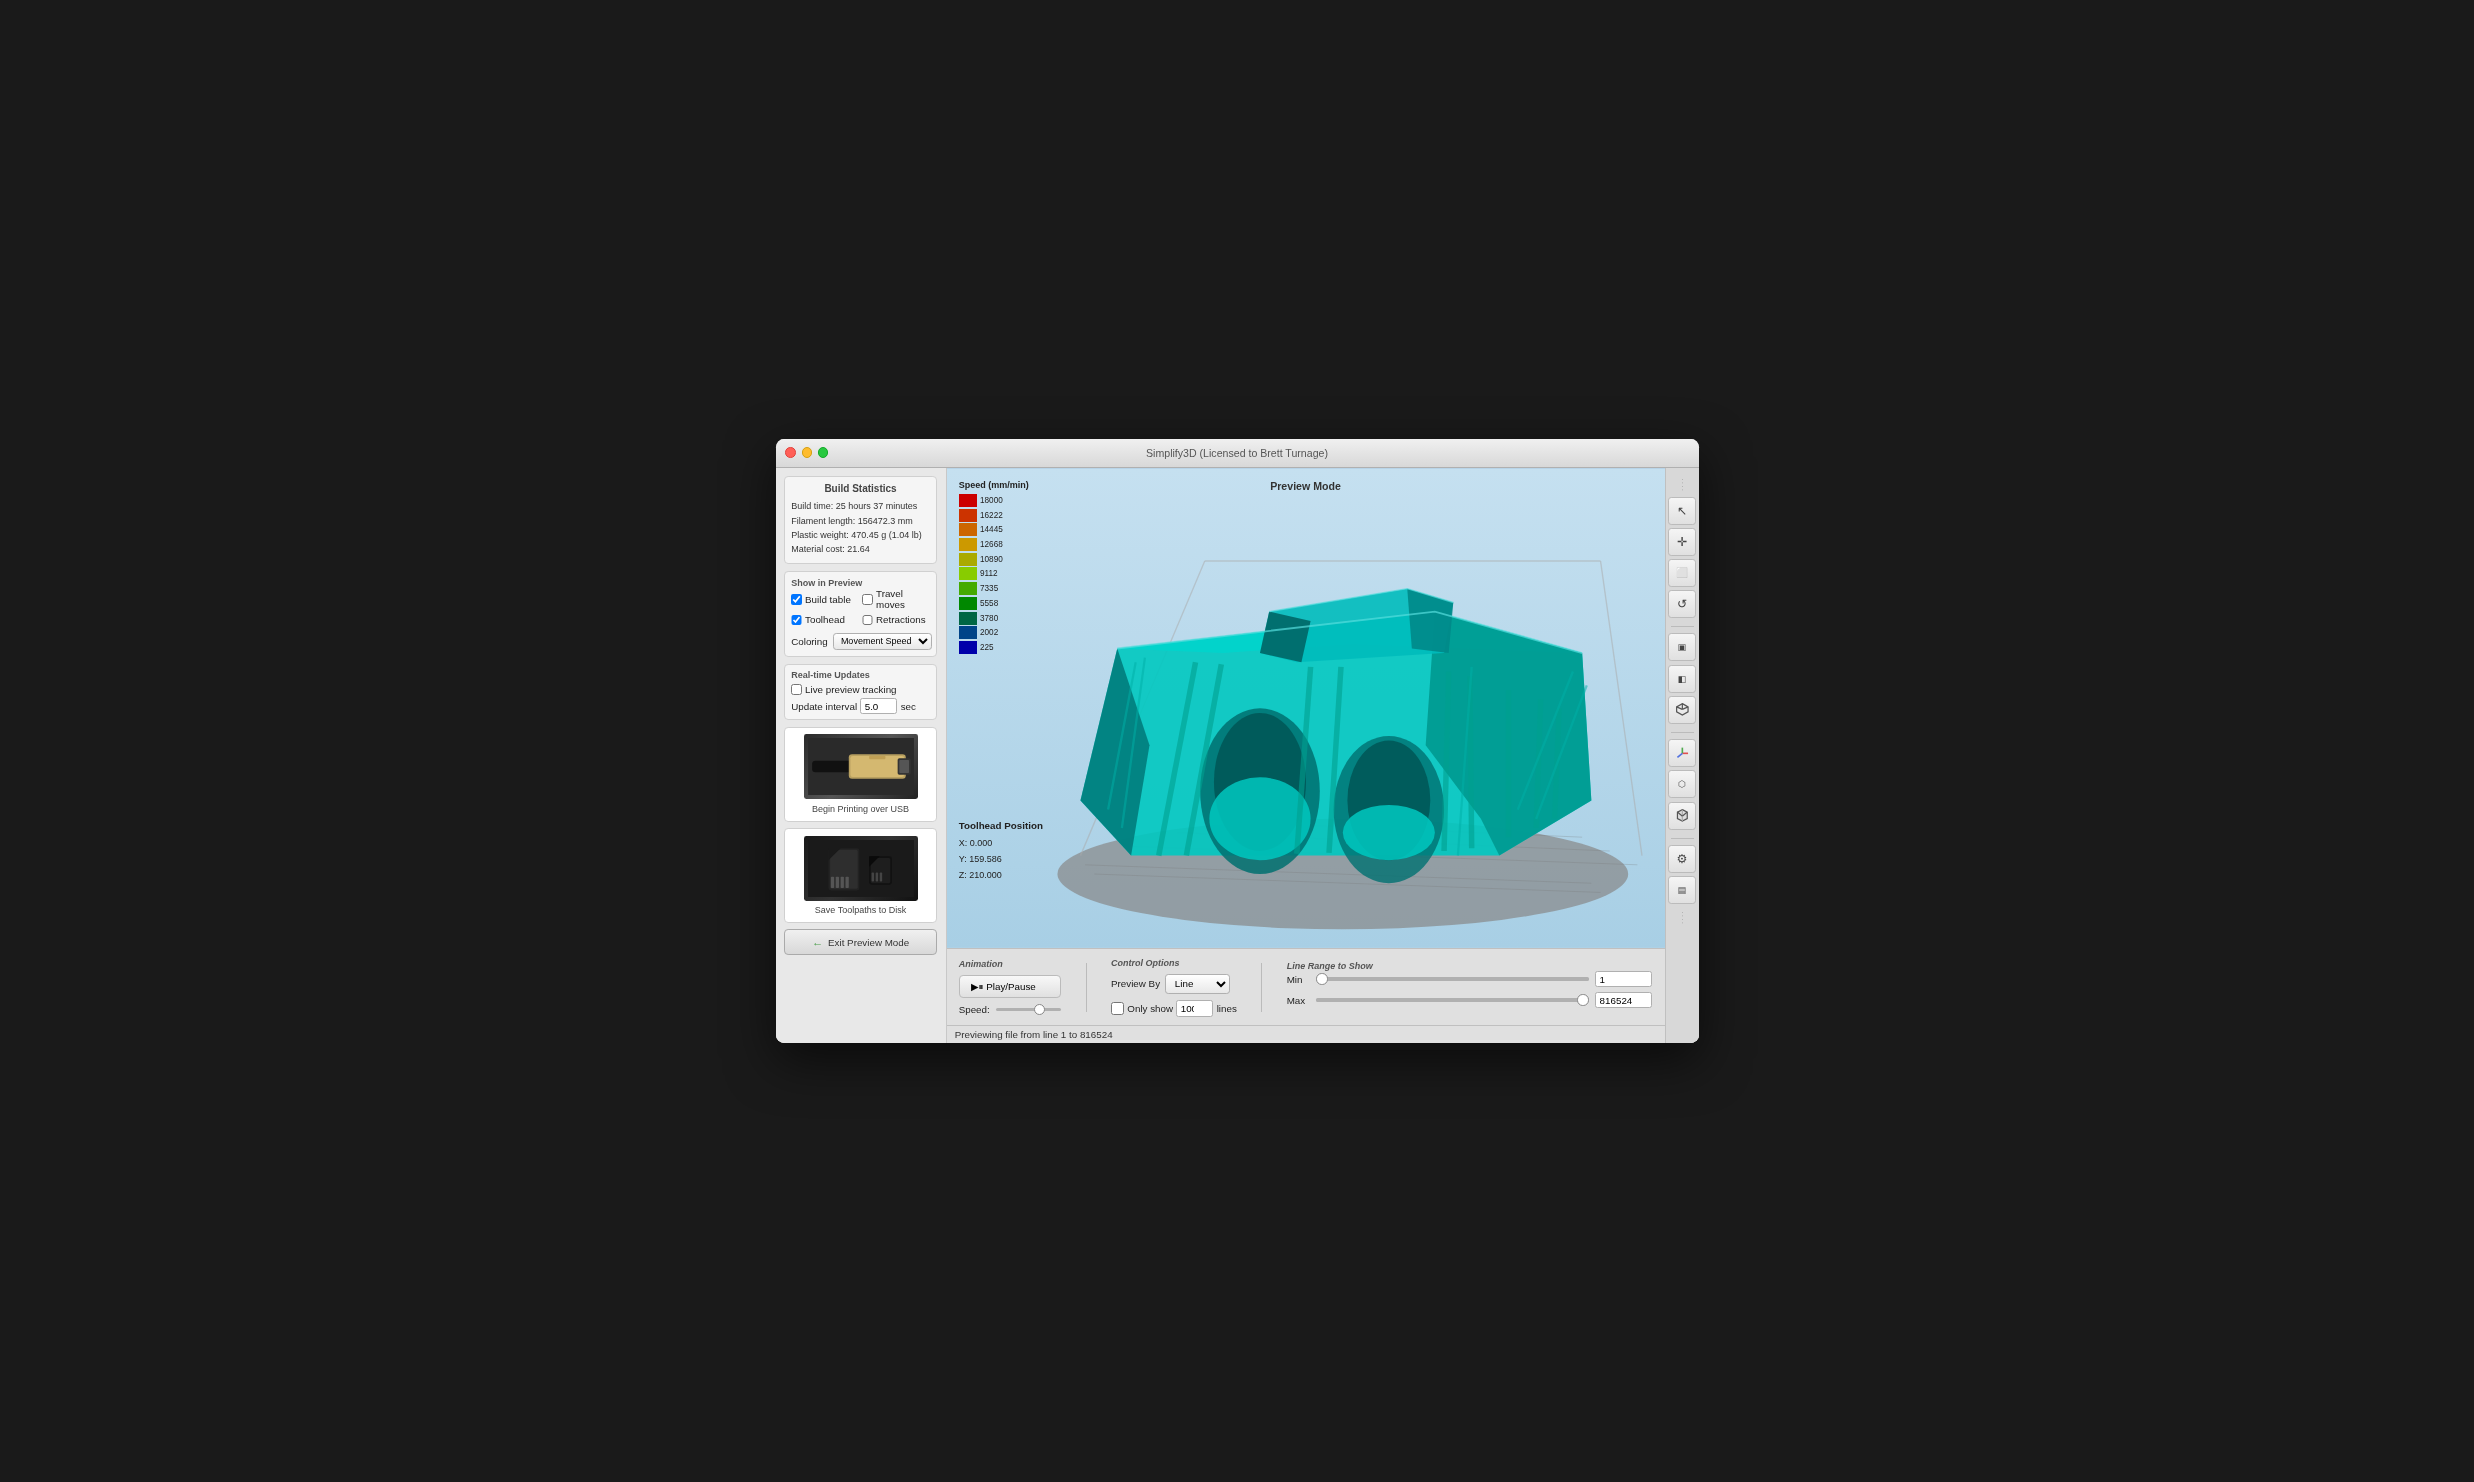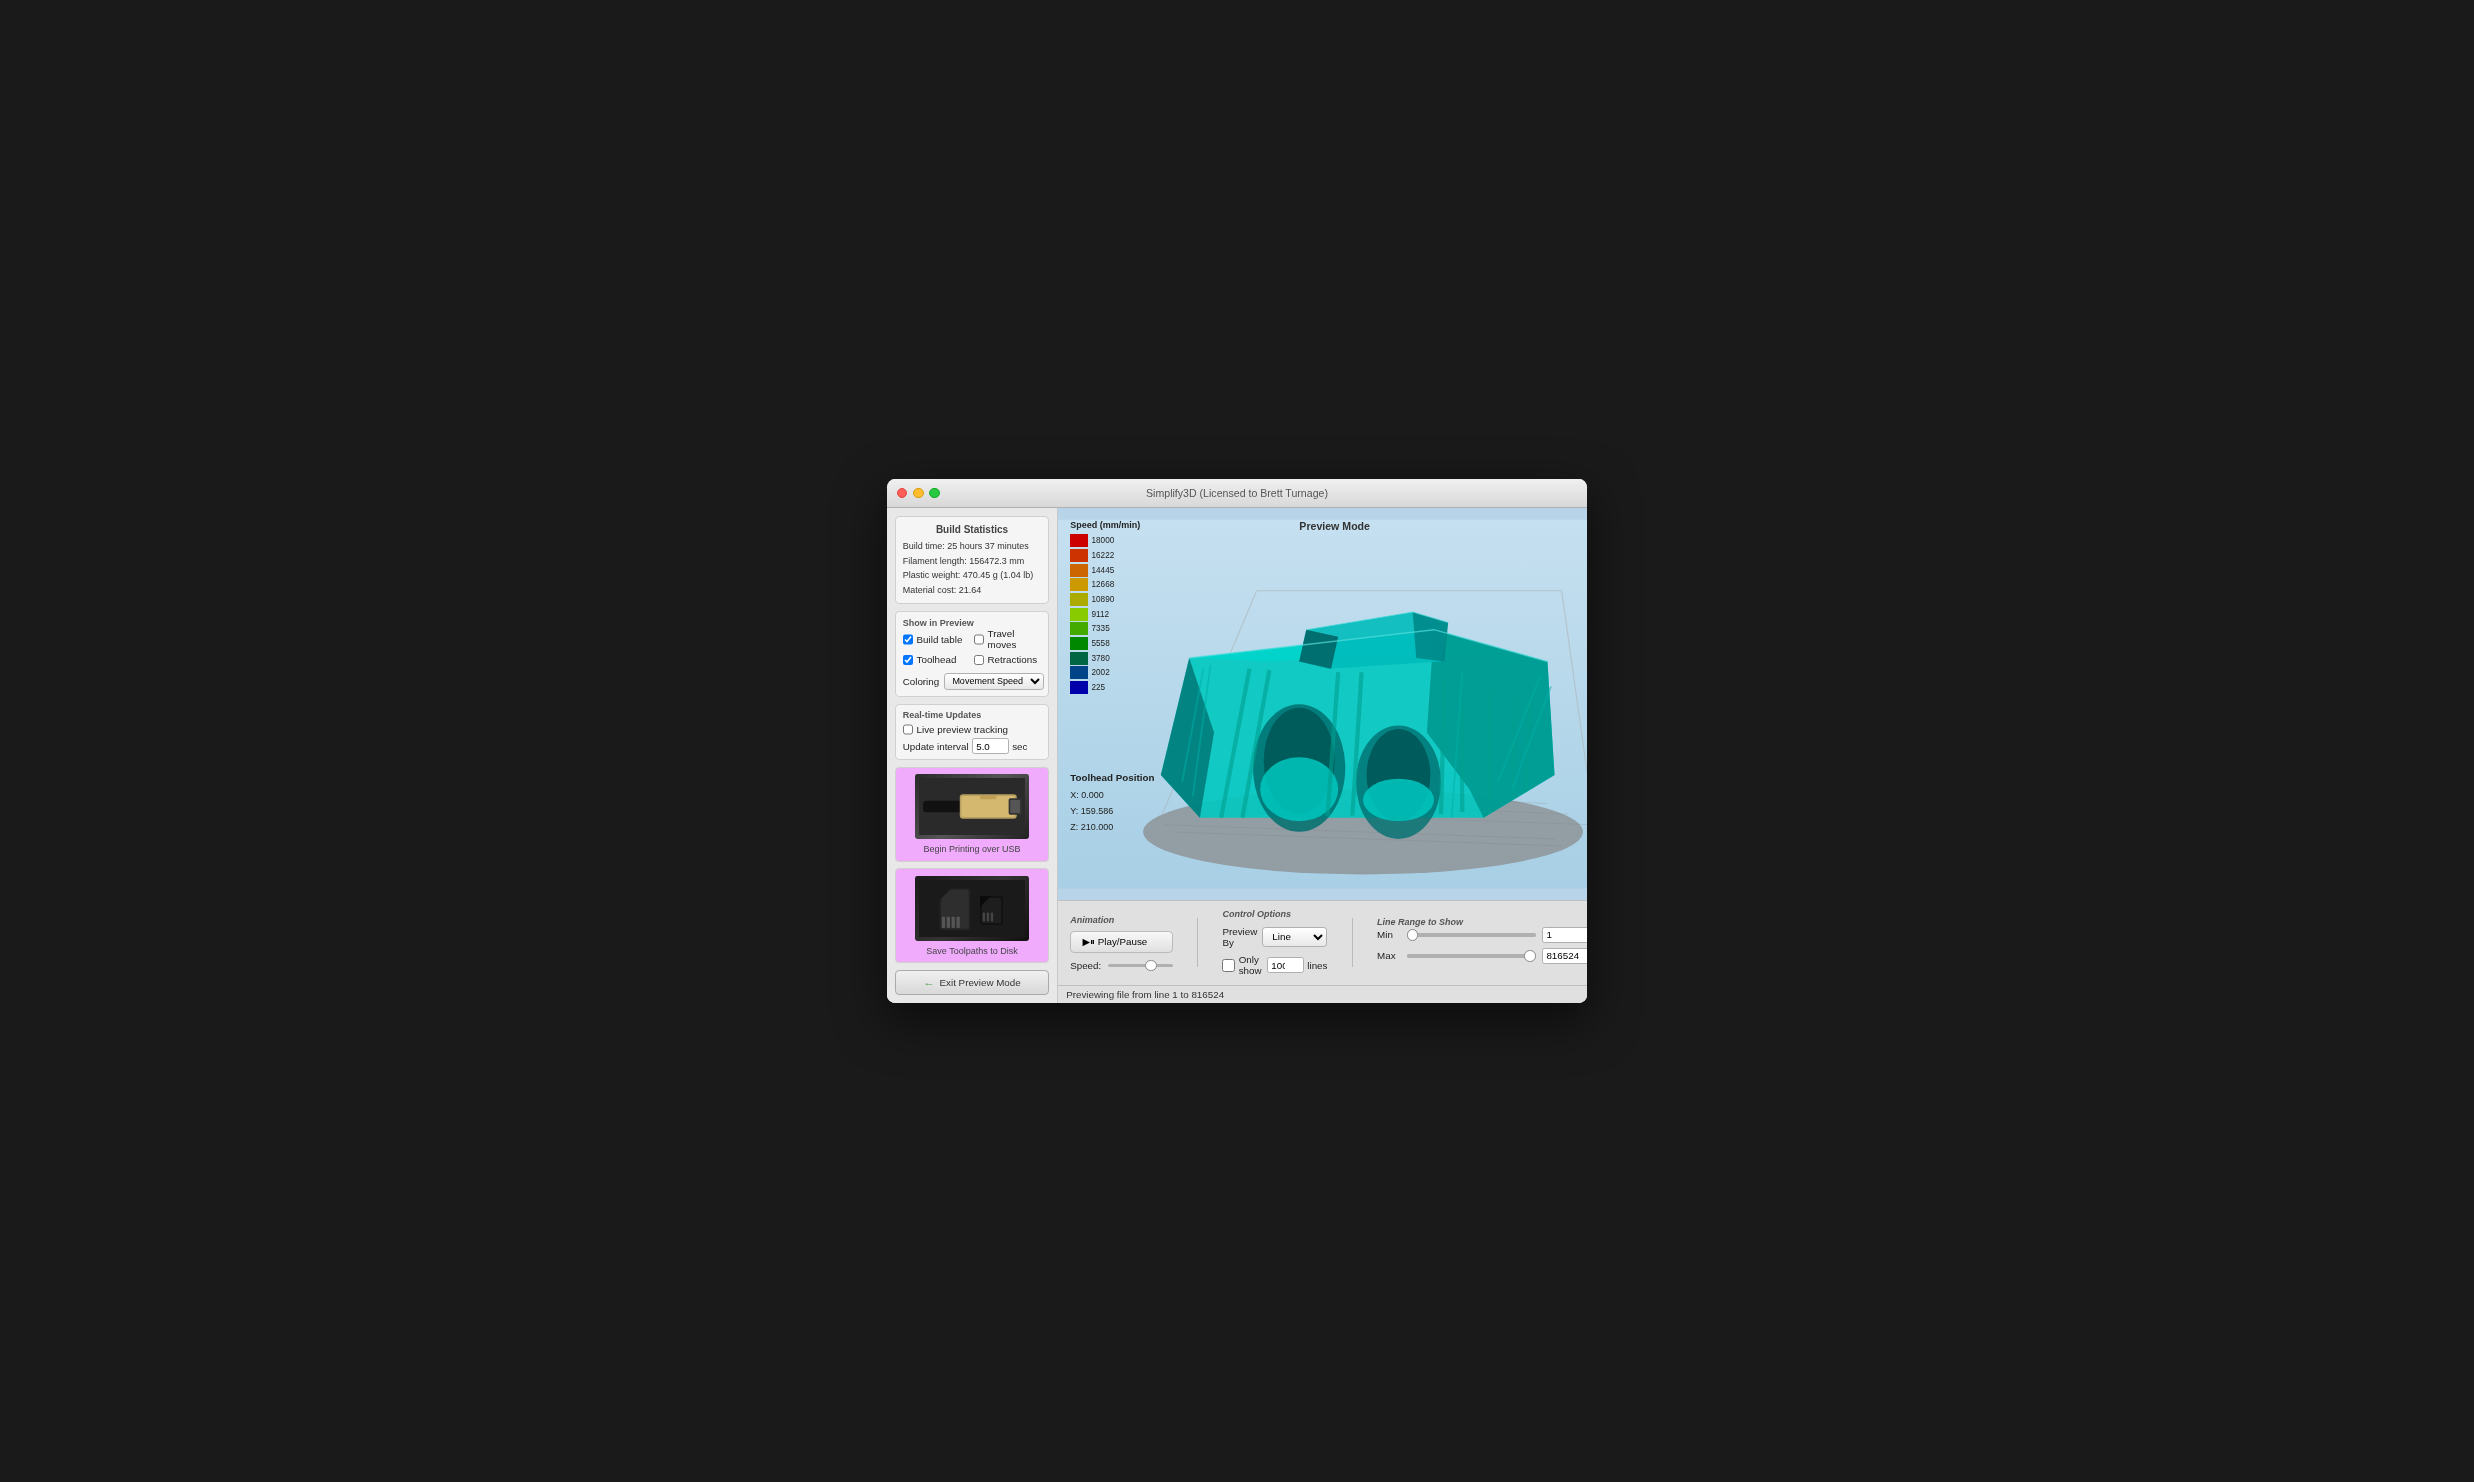--- a/index.html
+++ b/index.html
@@ -8,21 +8,21 @@
       font-family: -apple-system, BlinkMacSystemFont, 'Helvetica Neue', Arial, sans-serif;
       font-size: 10.6px;
       color: #222;
       display: flex;
       justify-content: center;
       align-items: center;
       min-height: 100vh;
       padding: 16.3px;
     }
     .window {
-      width: 700px;
+      width: 923px;
       background: #ececec;
       border-radius: 8.2px;
       box-shadow: 0 16.3px 49px rgba(0,0,0,0.6);
       overflow: hidden;
       display: flex;
       flex-direction: column;
     }
     .titlebar {
       background: linear-gradient(to bottom, #f0f0f0, #d8d8d8);
       height: 29px;
@@ -142,21 +142,21 @@
     }
     .update-interval-row input[type=number] {
       width: 37px;
       padding: 1.6px 3.3px;
       border: 0.8px solid #b0b0b0;
       border-radius: 2.4px;
       font-size: 9.8px;
       background: #fff;
     }
     .action-card {
-      background: #f0abfc;
+      background: #ffffff;
       border: 0.8px solid #d0d0d0;
       border-radius: 4.1px;
       padding: 6.5px;
       display: flex;
       flex-direction: column;
       align-items: center;
       gap: 4.9px;
       cursor: pointer;
     }
     .action-card-img {

